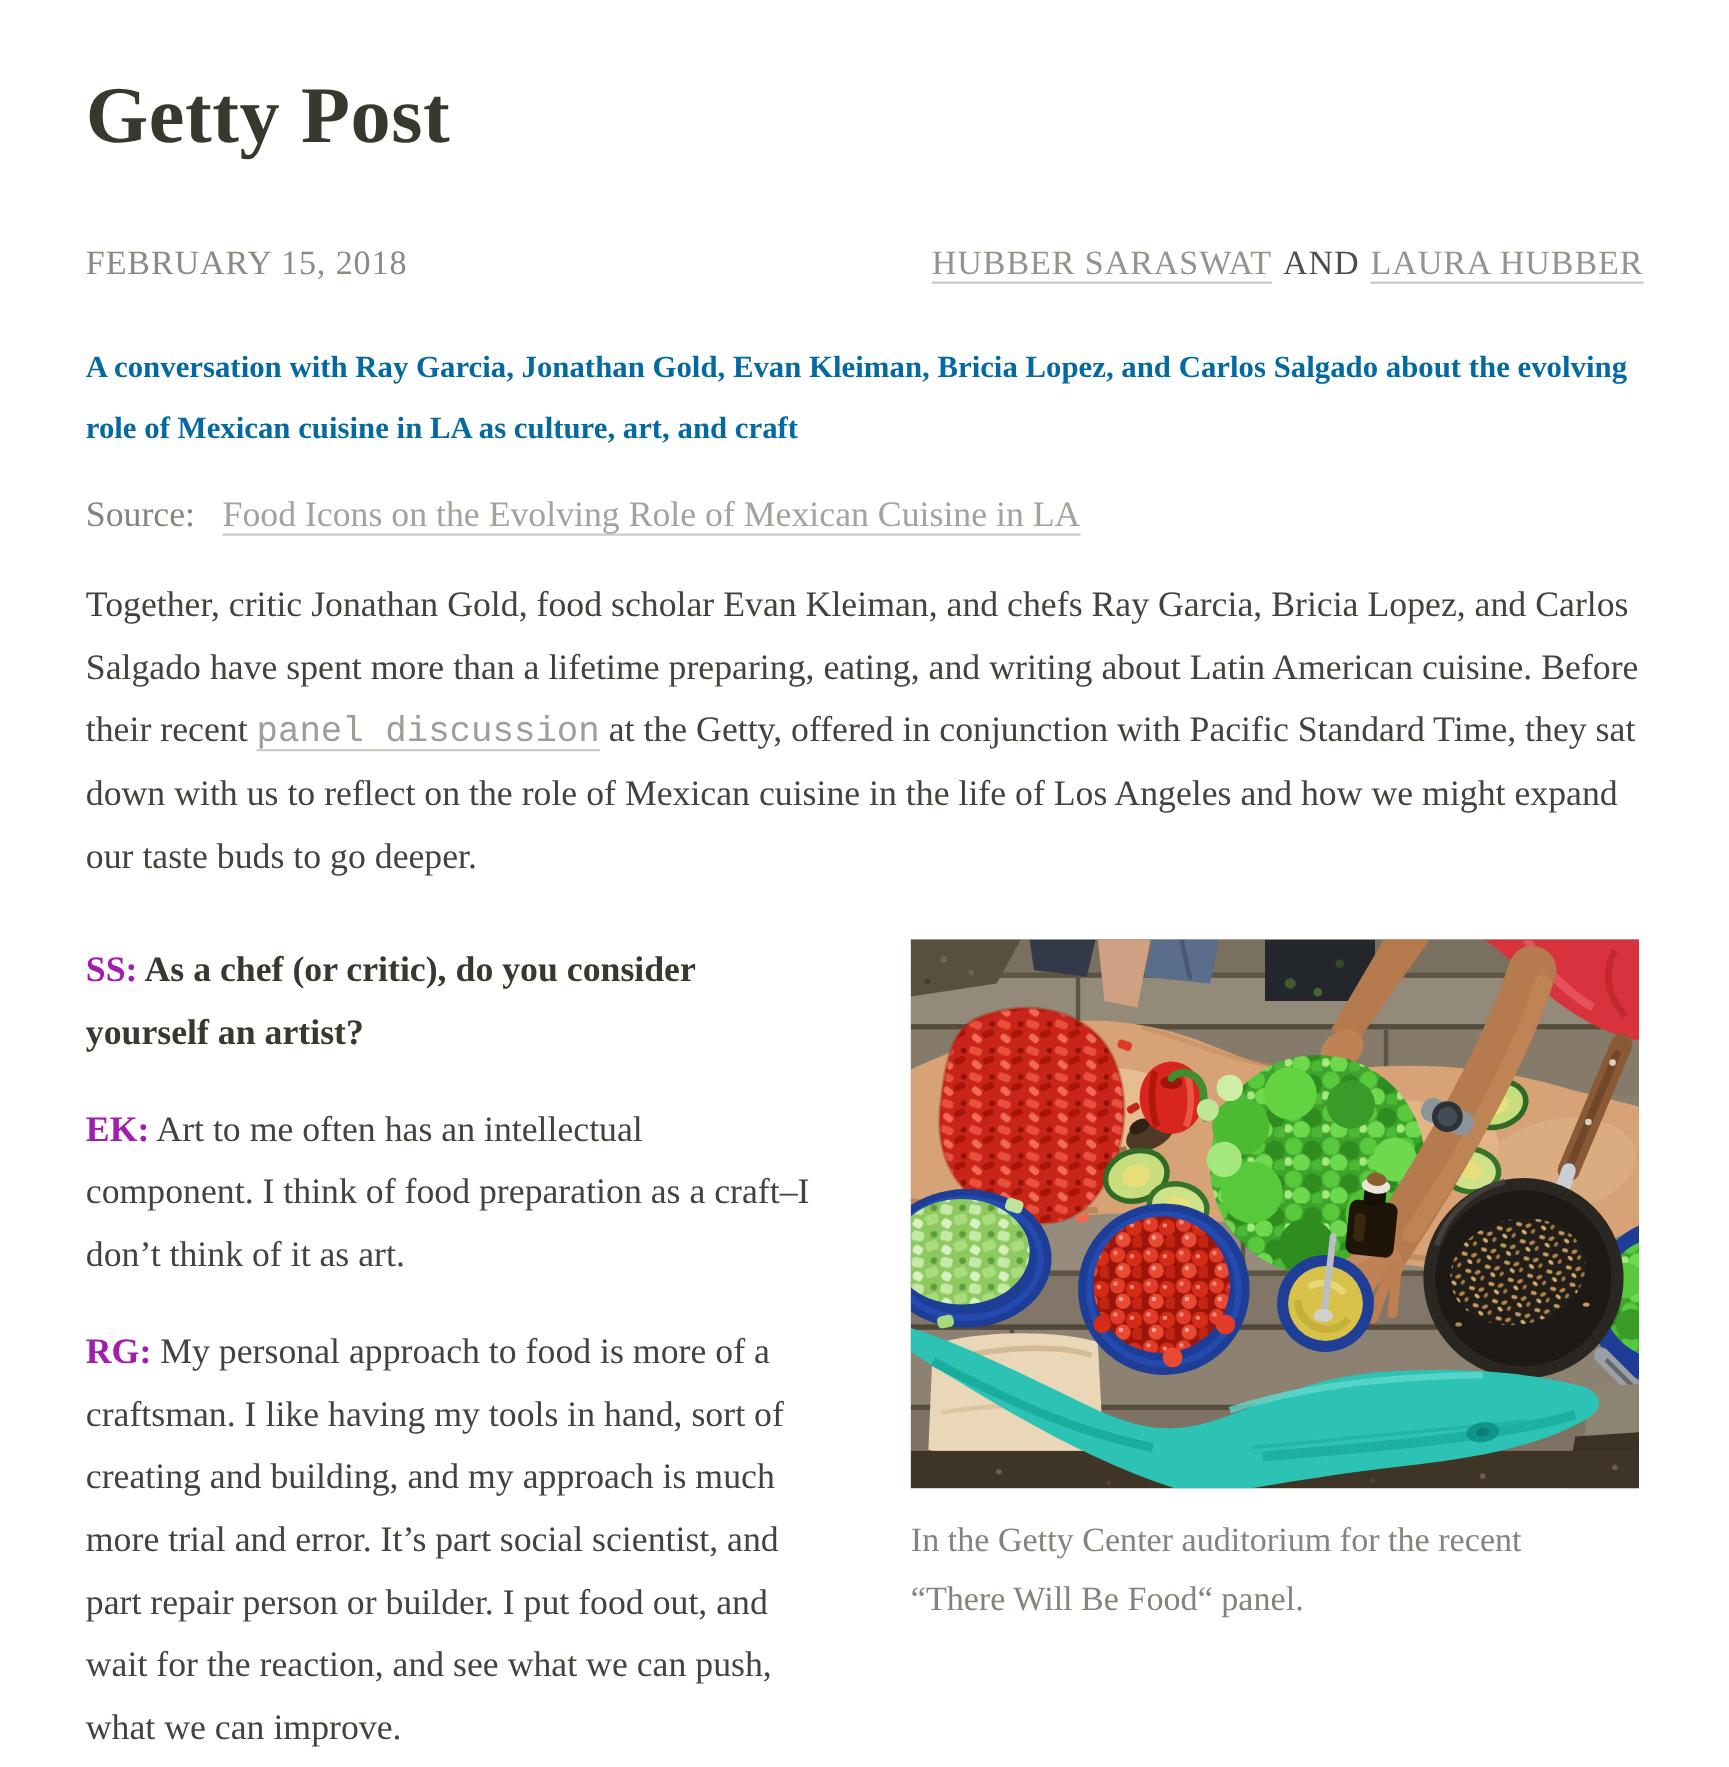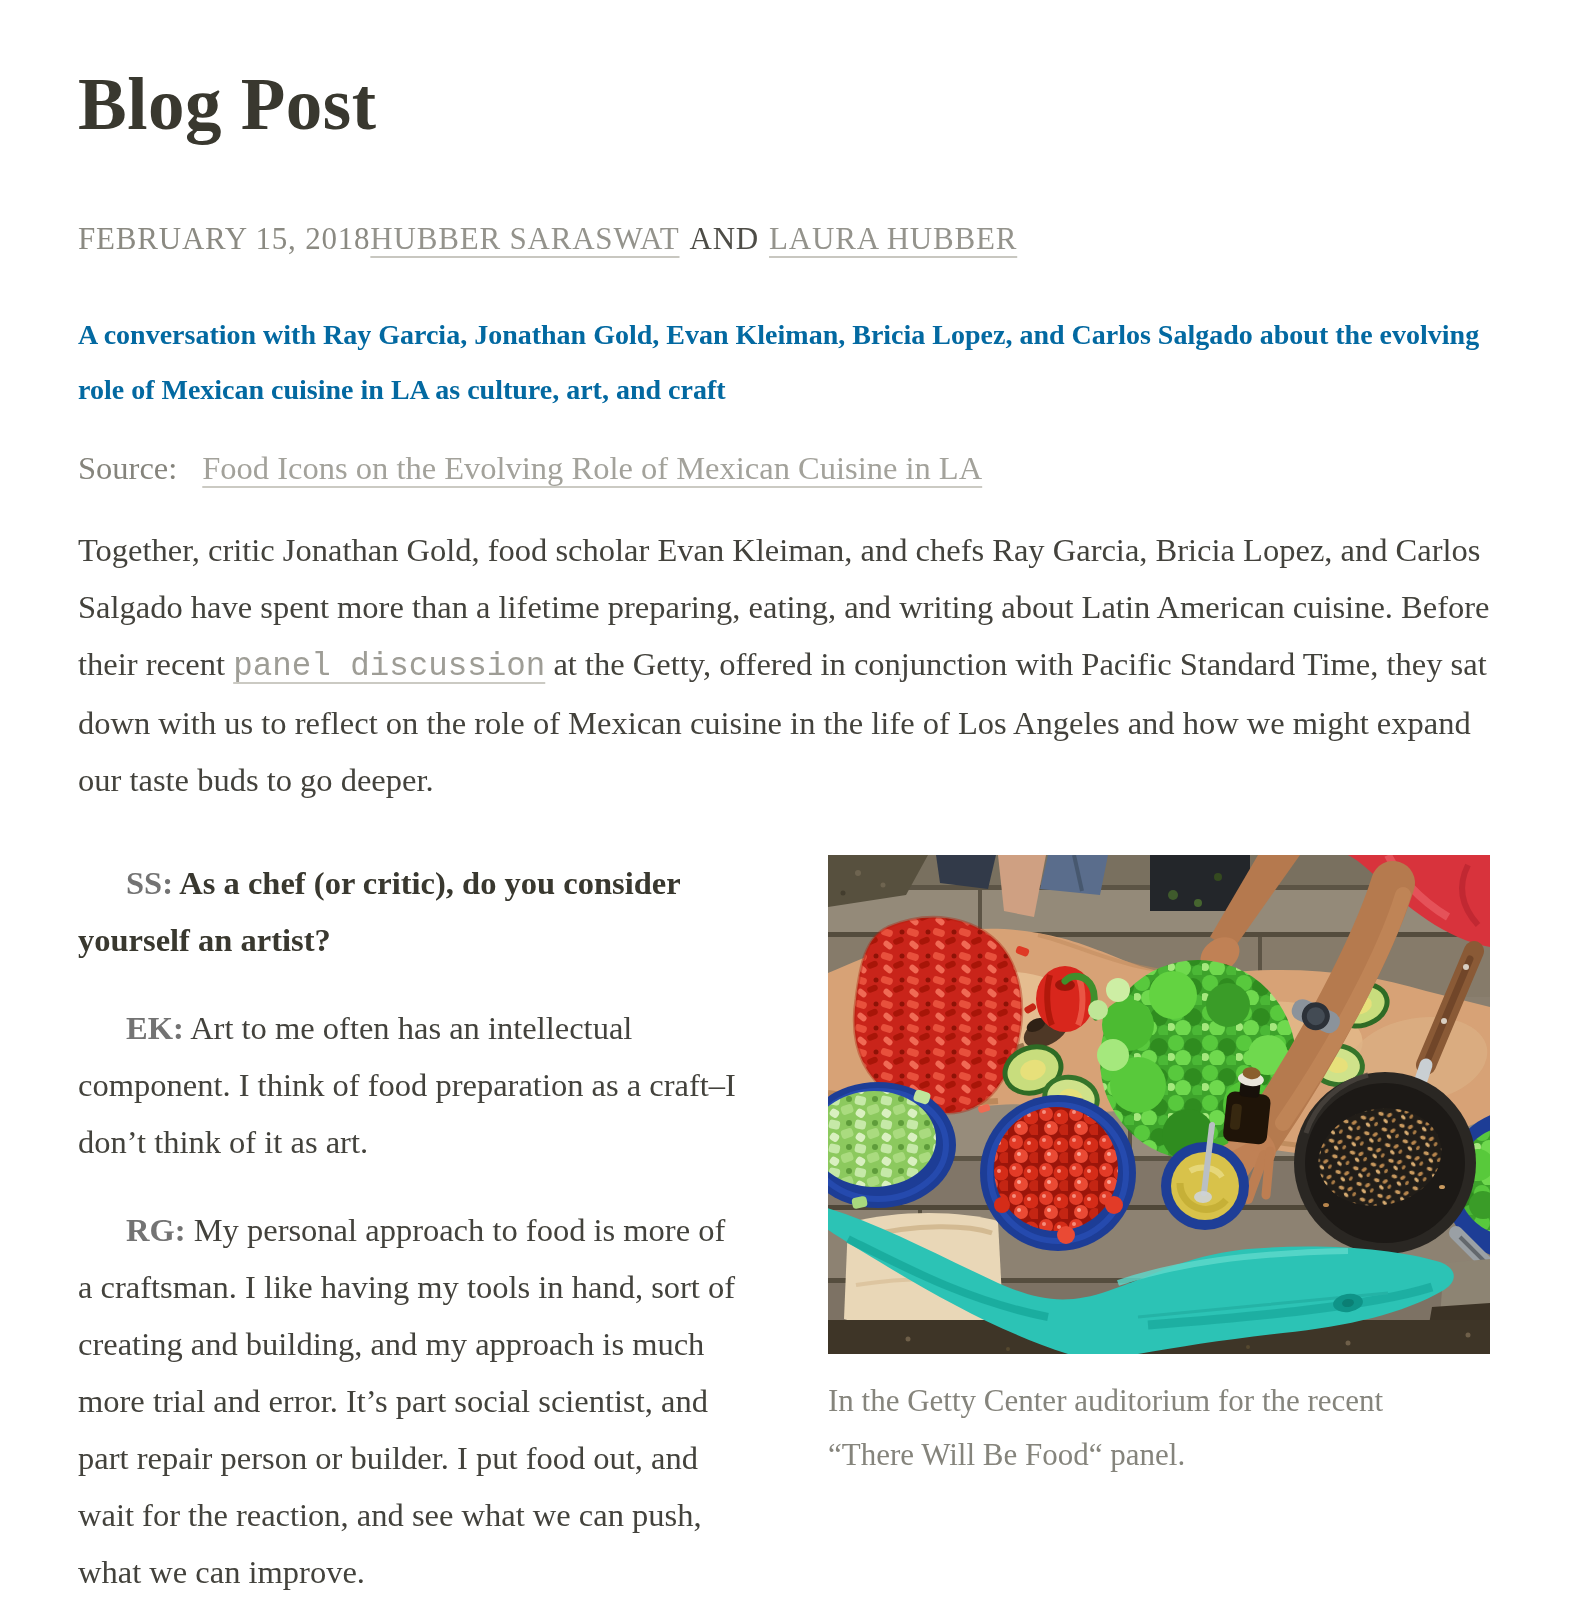--- a/index.html
+++ b/index.html
@@ -6,21 +6,21 @@
   .page{
     width:1572px;height:1606px;box-sizing:border-box;
     padding:66px 78px 0 78px;overflow:hidden;background:#ffffff;
     font-family:"Liberation Serif","DejaVu Serif",serif;
   }
   h1.title{
     margin:0;font-size:73px;line-height:1.08;font-weight:700;
     color:#39382f;letter-spacing:0.5px;
   }
   .meta{
-    display:flex;justify-content:flex-start;align-items:baseline;
+    display:flex;justify-content:space-between;align-items:baseline;
     margin-top:76px;font-size:31px;letter-spacing:0.8px;
   }
   .date{color:#8b8a82;}
   .authors a{
     color:#94938c;text-decoration:underline;
     text-decoration-color:#c8c7c0;text-decoration-thickness:2px;
     text-underline-offset:7px;
   }
   .and{color:#4e4d47;margin:0 10px;}
   p{margin:0;}
@@ -38,38 +38,38 @@
     margin-top:26px;font-size:32.5px;line-height:57px;color:#43423c;
   }
   .lead a{
     color:#9e9d96;text-decoration:underline;text-decoration-color:#cbcac3;
     text-decoration-thickness:2px;text-underline-offset:7px;font-family:Liberation Mono, monospace;
   }
   .columns{display:flex;margin-top:46px;}
   .col-left{
     width:664px;flex:none;font-size:32.5px;line-height:57px;color:#43423c;
   }
-  .col-left strong{color:#737373;font-weight:700;margin-left:48px;}
+  .col-left strong{color:#a21caf;font-weight:700;}
   .question{font-weight:700;color:#39382f;}
   .answer{margin-top:31px;}
   .col-right{flex:none;width:700px;margin-left:86px;}
   figure{margin:0;padding:0;}
   .photo{width:662px;height:499px;overflow:hidden;background:#8a7f6f;}
   .photo svg{display:block;}
   figcaption{
     margin-top:20px;max-width:570px;
     font-size:31px;line-height:54px;color:#85847c;
   }
 </style>
 </head>
 <body>
 
 <main class="page">
 
-  <h1 class="title">Blog Post</h1>
+  <h1 class="title">Getty Post</h1>
 
   <div class="meta">
     <span class="date">FEBRUARY 15, 2018</span>
     <span class="authors">
       <a href="#">HUBBER SARASWAT</a><span class="and">AND</span><a href="#">LAURA HUBBER</a>
     </span>
   </div>
 
   <p class="intro">A conversation with Ray Garcia, Jonathan Gold, Evan Kleiman, Bricia Lopez, and Carlos Salgado about the evolving role of Mexican cuisine in LA as culture, art, and craft</p>
 

